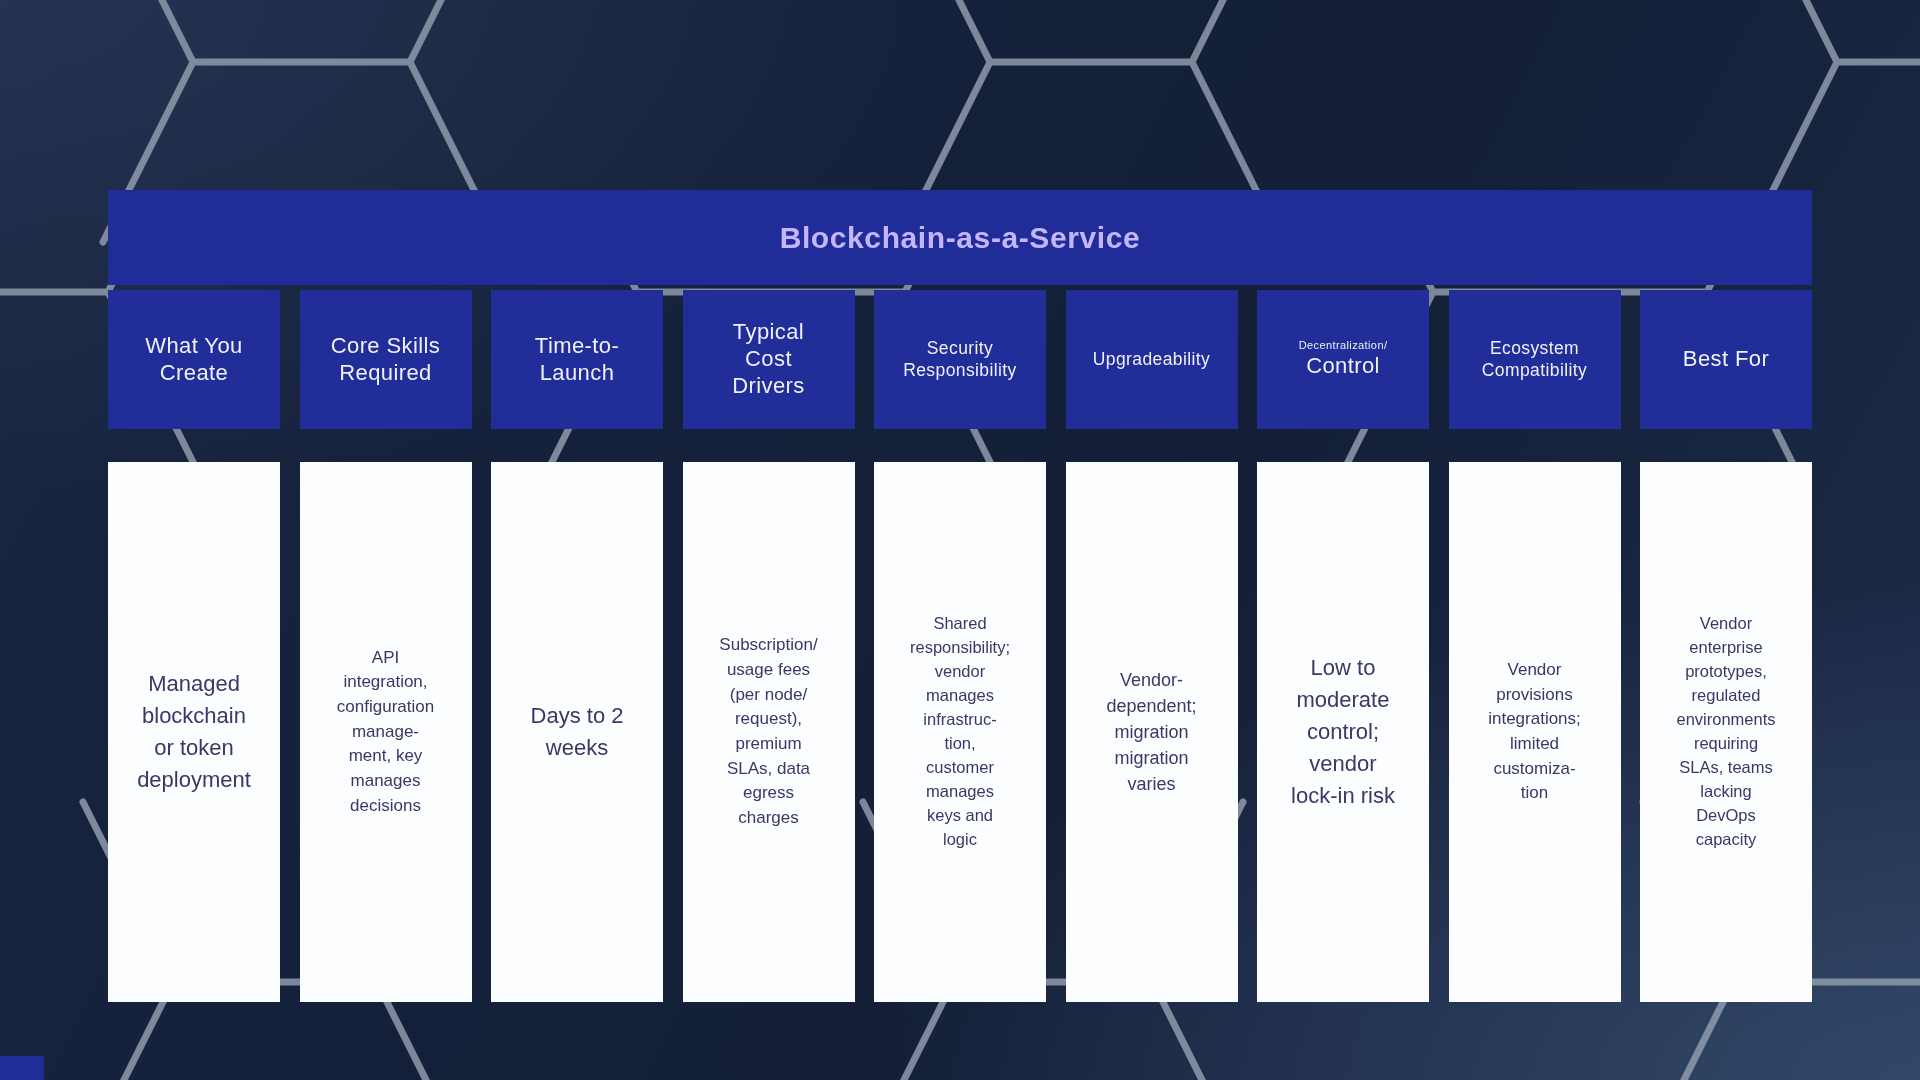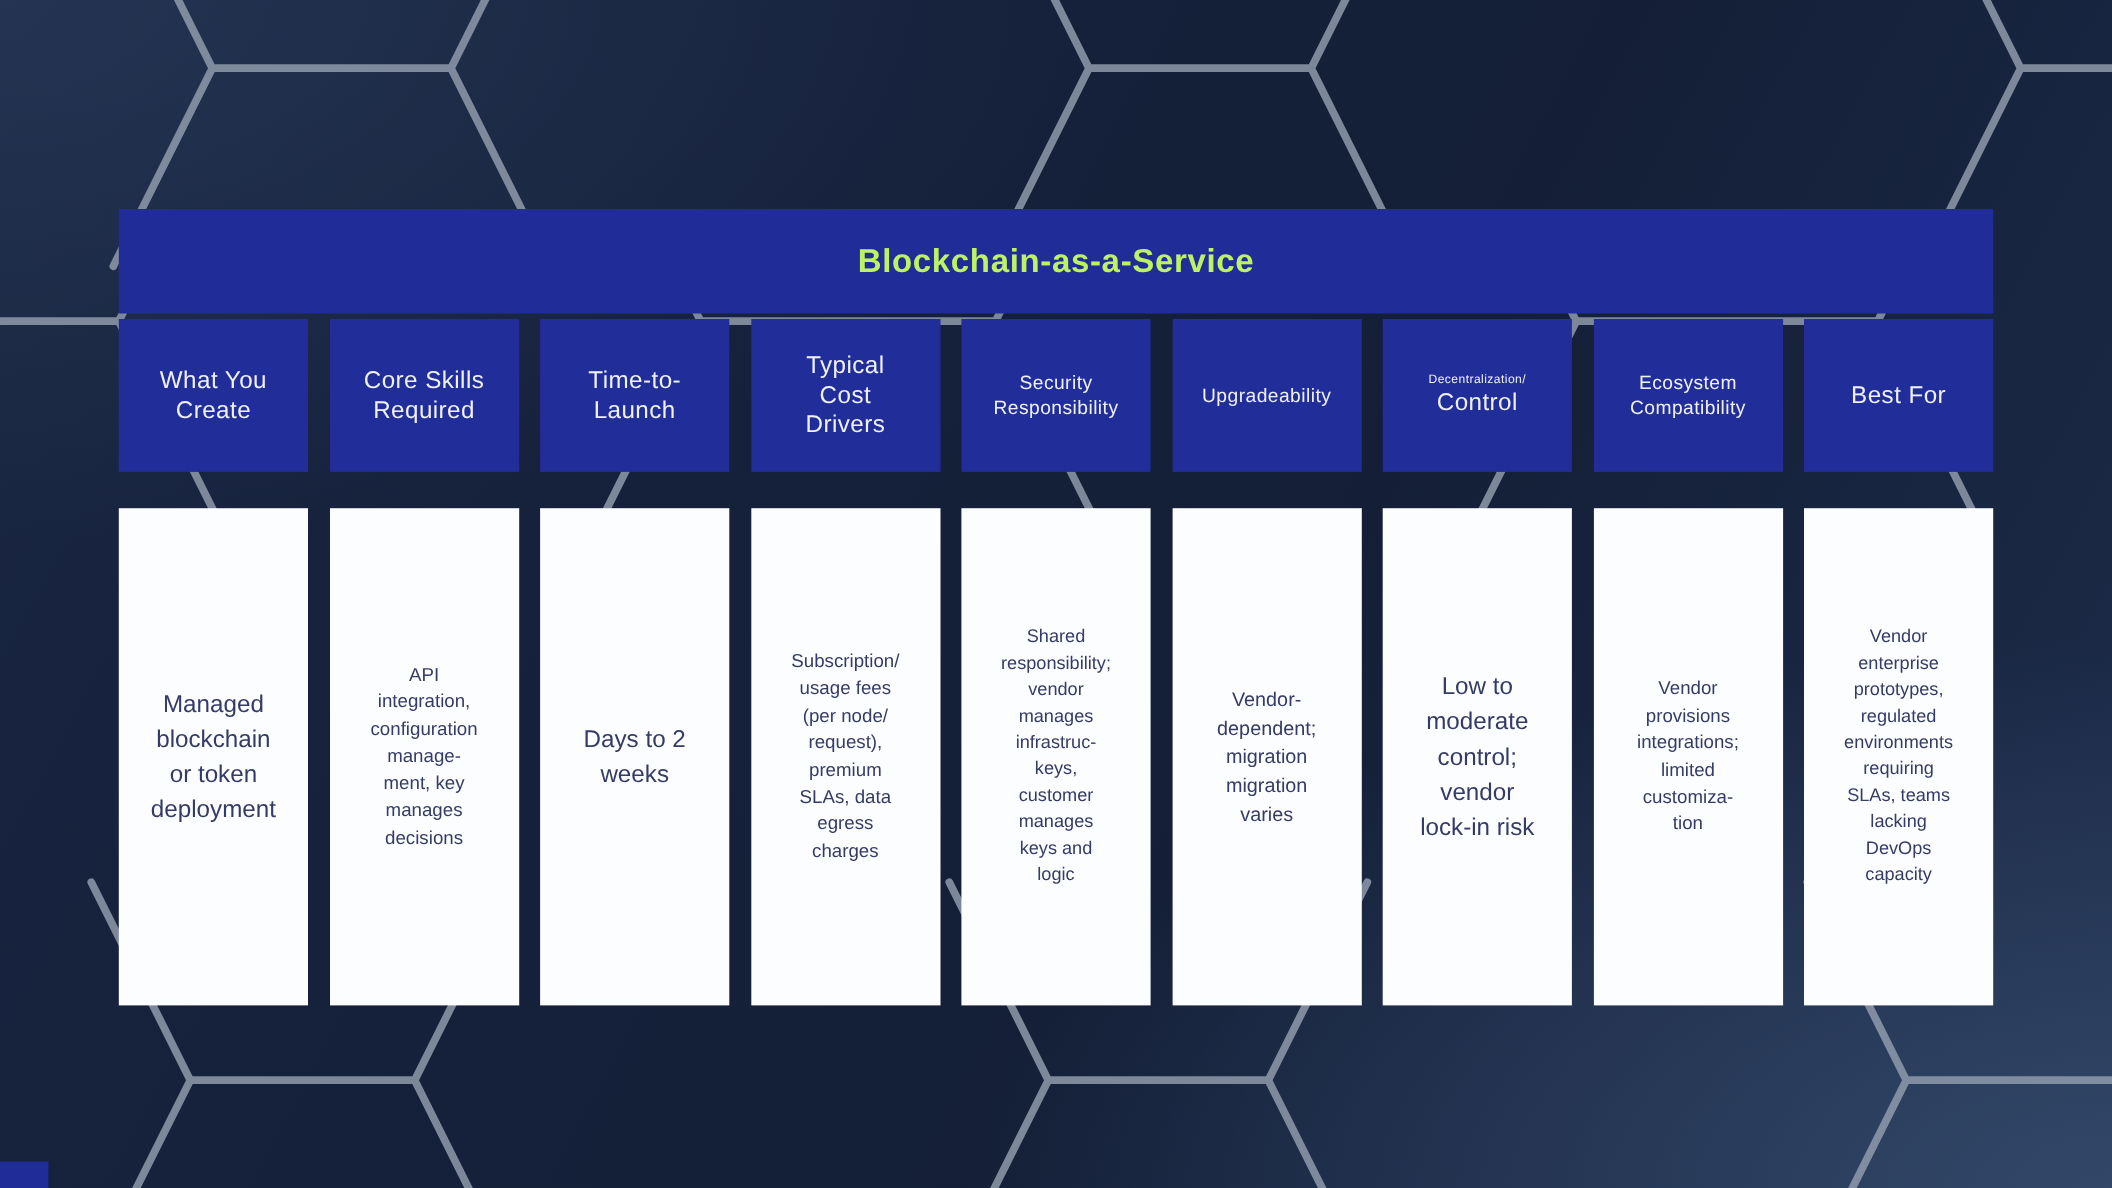--- a/index.html
+++ b/index.html
@@ -14,42 +14,42 @@
   .stage{position:relative;width:1920px;height:1080px;}
   .hexbg{position:absolute;left:0;top:0;z-index:0;}
   .hexbg path{fill:none;stroke:#8f9aab;stroke-width:7;stroke-linecap:round;stroke-linejoin:round;opacity:.85;}
 
   .banner{
     position:absolute;left:108px;top:190px;width:1704px;height:95px;
     background:#202c98;z-index:2;
     display:flex;align-items:center;justify-content:center;
   }
   .banner .title{
-    color:#bef264;font-size:30px;font-weight:700;letter-spacing:.6px;
+    color:#c4b5fd;font-size:30px;font-weight:700;letter-spacing:.6px;
   }
 
   .headers,.cards{
     position:absolute;left:108px;width:1704px;z-index:2;
     display:grid;grid-template-columns:repeat(9,1fr);column-gap:19.5px;
   }
   .headers{top:290px;height:139px;}
   .cards{top:462px;height:452px;}
 
   .hbox{
     background:#212d99;height:139px;
     display:flex;flex-direction:column;align-items:center;justify-content:center;
     text-align:center;color:#eef1f7;padding:0 8px;box-sizing:border-box;
   }
   .hline{line-height:1.22;letter-spacing:.4px;}
   .h-lg{font-size:22px;}
   .h-md{font-size:17.5px;}
   .h-sm{font-size:11px;}
 
   .card{
-    background:#fcfdfe;height:452px;
+    background:#fcfdfe;height:540px;
     display:flex;align-items:center;justify-content:center;
     text-align:center;color:#343b66;padding:0 26px;box-sizing:border-box;
   }
   .cline{line-height:1.45;}
   .c-lg{font-size:22px;}
   .c-md{font-size:18px;}
   .c-sm{font-size:17px;}
   .c-xs{font-size:16.5px;}
 
   .corner{
@@ -157,21 +157,21 @@
           <div class="cline c-sm">charges</div>
         </div>
       </div>
       <div class="card">
         <div>
           <div class="cline c-xs">Shared</div>
           <div class="cline c-xs">responsibility;</div>
           <div class="cline c-xs">vendor</div>
           <div class="cline c-xs">manages</div>
           <div class="cline c-xs">infrastruc-</div>
-          <div class="cline c-xs">keys,</div>
+          <div class="cline c-xs">tion,</div>
           <div class="cline c-xs">customer</div>
           <div class="cline c-xs">manages</div>
           <div class="cline c-xs">keys and</div>
           <div class="cline c-xs">logic</div>
         </div>
       </div>
       <div class="card">
         <div>
           <div class="cline c-md">Vendor-</div>
           <div class="cline c-md">dependent;</div>

